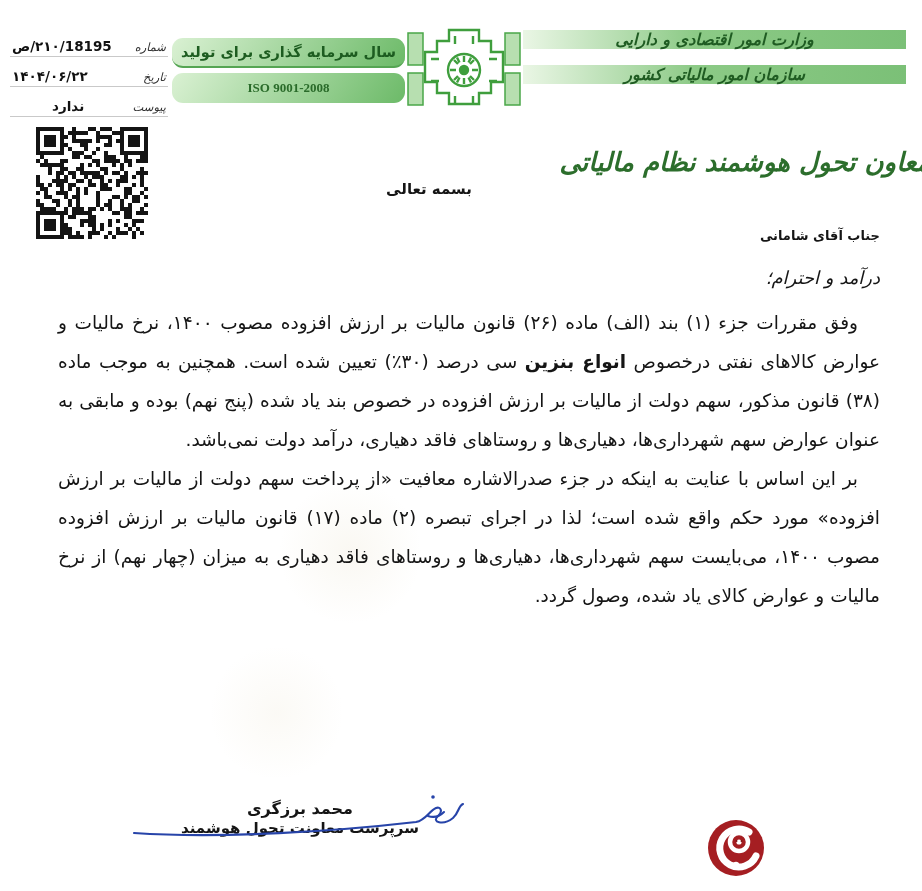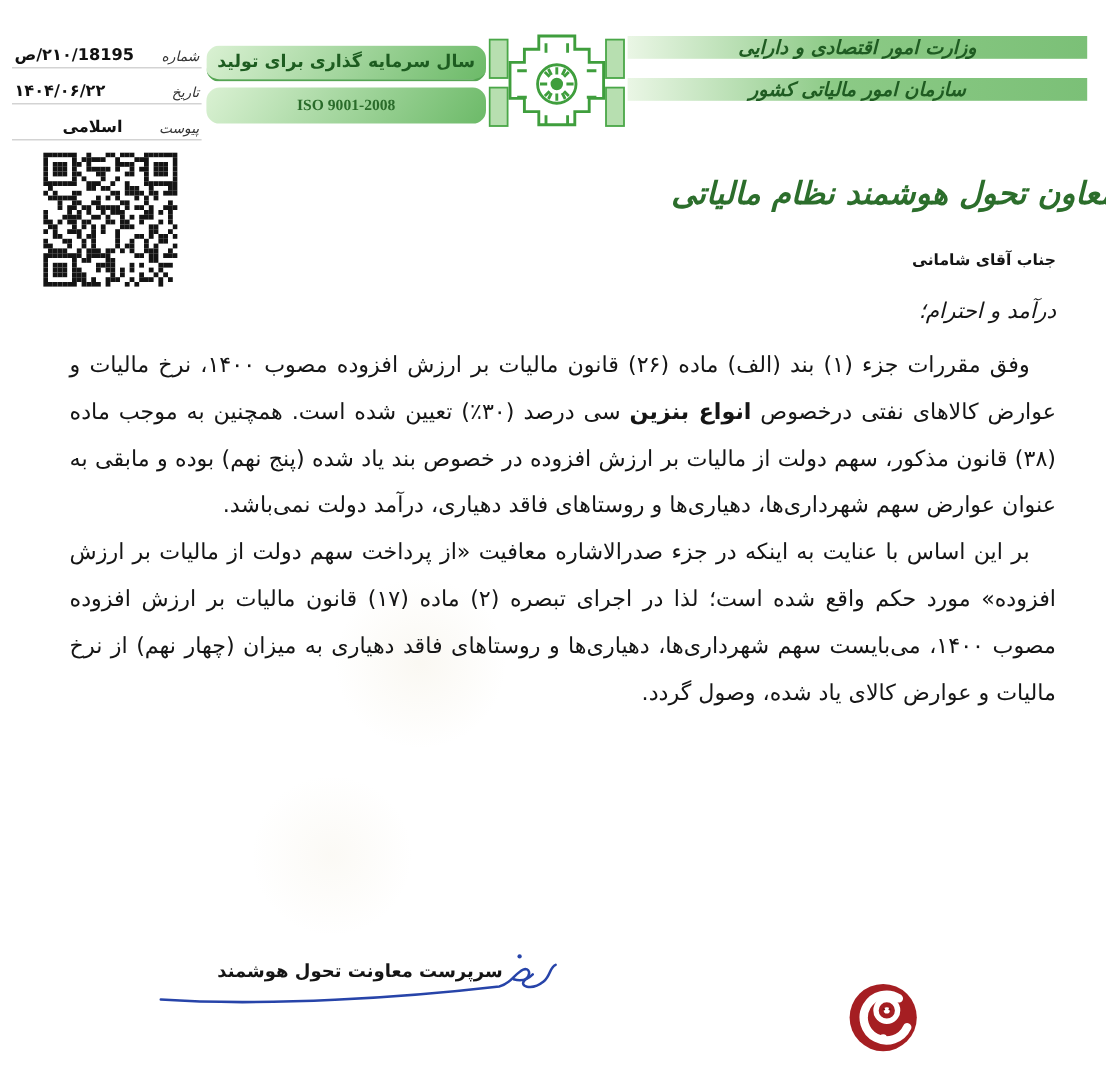--- a/index.html
+++ b/index.html
@@ -92,21 +92,21 @@
     <div class="meta-row">
       <span class="meta-label">شماره</span>
       <span class="meta-value">۲۱۰/18195/ص</span>
     </div>
     <div class="meta-row">
       <span class="meta-label">تاریخ</span>
       <span class="meta-value">۱۴۰۴/۰۶/۲۲</span>
     </div>
     <div class="meta-row">
       <span class="meta-label">پیوست</span>
-      <span class="meta-value" style="padding-left:40px">اسلامی</span>
+      <span class="meta-value" style="padding-left:40px">ندارد</span>
     </div>
   </div>
 
   <div class="qr"><svg width="112" height="112" viewBox="0 0 112 112" fill="#141414">
         <rect x="0" y="0" width="4" height="4"></rect>
         <rect x="4" y="0" width="4" height="4"></rect>
         <rect x="8" y="0" width="4" height="4"></rect>
         <rect x="12" y="0" width="4" height="4"></rect>
         <rect x="16" y="0" width="4" height="4"></rect>
         <rect x="20" y="0" width="4" height="4"></rect>
@@ -481,38 +481,40 @@
         <rect x="44" y="108" width="4" height="4"></rect>
         <rect x="52" y="108" width="4" height="4"></rect>
         <rect x="68" y="108" width="4" height="4"></rect>
         <rect x="76" y="108" width="4" height="4"></rect>
         <rect x="96" y="108" width="4" height="4"></rect>
       </svg></div>
 
   <div class="deputy-title">معاون تحول هوشمند نظام مالیاتی</div>
 
   <div class="letter">
+    <div class="bismillah">بسمه تعالی</div>
     <div class="recipient">
       <div>جناب آقای شامانی</div>
     </div>
     <div class="salutation">درآمد و احترام؛</div>
     <div class="bodytext">
       <p><span>وفق مقررات جزء (۱) بند (الف) ماده (۲۶) قانون مالیات بر ارزش افزوده مصوب ۱۴۰۰، نرخ مالیات و عوارض کالاهای نفتی درخصوص </span><span class="b">انواع بنزین</span><span> سی درصد (۳۰٪) تعیین شده است. همچنین به موجب ماده (۳۸) قانون مذکور، سهم دولت از مالیات بر ارزش افزوده در خصوص بند یاد شده (پنج نهم) بوده و مابقی به عنوان عوارض سهم شهرداری‌ها، دهیاری‌ها و روستاهای فاقد دهیاری، درآمد دولت نمی‌باشد.</span></p>
       <p>بر این اساس با عنایت به اینکه در جزء صدرالاشاره معافیت «از پرداخت سهم دولت از مالیات بر ارزش افزوده» مورد حکم واقع شده است؛ لذا در اجرای تبصره (۲) ماده (۱۷) قانون مالیات بر ارزش افزوده مصوب ۱۴۰۰، می‌بایست سهم شهرداری‌ها، دهیاری‌ها و روستاهای فاقد دهیاری به میزان (چهار نهم) از نرخ مالیات و عوارض کالای یاد شده، وصول گردد.</p>
     </div>
   </div>
 
   <div class="sig">
     <svg class="sig-scribble" viewBox="0 0 344 56">
       <g fill="none" stroke="#2744a9" stroke-width="2.1" stroke-linecap="round">
         <path d="M6,44 C95,50 210,42 288,33 c10,-2 13,-11 20,-14 c5,-2 7,4 2,8 c-7,6 5,10 15,2 c6,-5 5,-12 10,-14"></path>
         <path d="M300,27 c6,2 12,0 16,-4"></path>
       </g>
       <circle cx="305" cy="8" r="1.8" fill="#2744a9"></circle>
     </svg>
+    <div class="sig-name">محمد برزگری</div>
     <div class="sig-line">سرپرست معاونت تحول هوشمند</div>
   </div>
 
   <div class="stamp">
     <svg viewBox="0 0 62 62" width="62" height="62">
       <circle cx="31" cy="31" r="28" fill="#a51e22"></circle>
       <path d="M44,15 a19,19 0 1 0 7,24" fill="none" stroke="#fff" stroke-width="7" stroke-linecap="round"></path>
       <circle cx="34" cy="25" r="9" fill="none" stroke="#fff" stroke-width="4.5"></circle>
       <circle cx="34" cy="25" r="2.6" fill="#fff"></circle>
       <circle cx="31.5" cy="24" r="1" fill="#7d1215"></circle>

